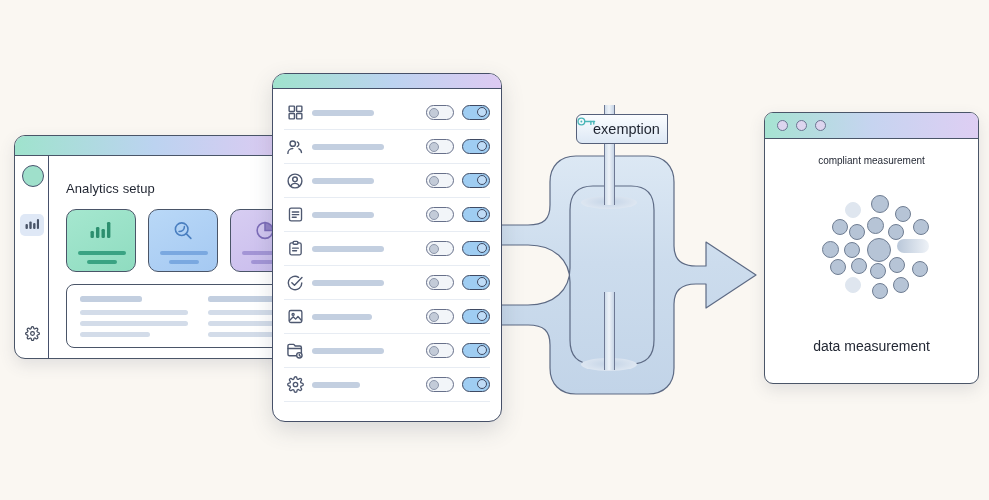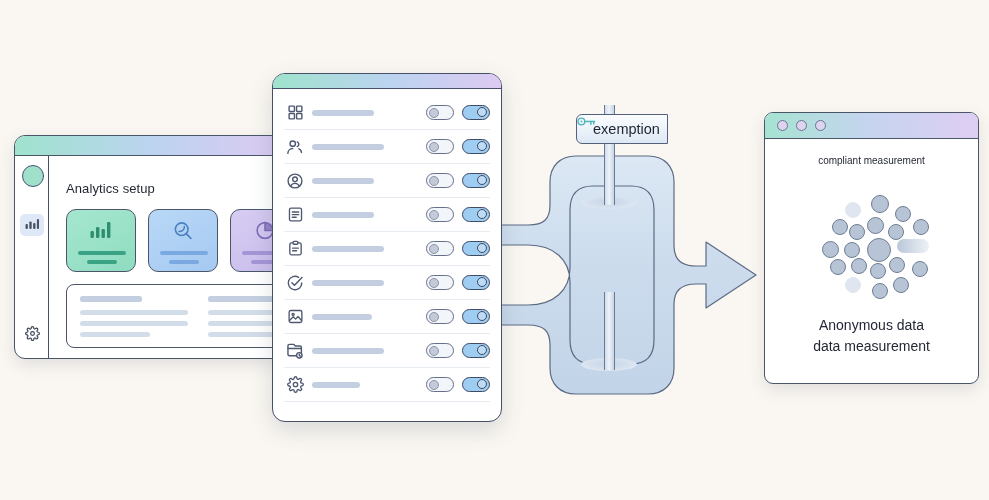--- a/index.html
+++ b/index.html
@@ -457,18 +457,17 @@
         <span class="cdot" style="left: 86px; top: 65px; width: 16px; height: 16px;"></span>
         <span class="cdot" style="left: 105px; top: 70px; width: 16px; height: 16px;"></span>
         <span class="cdot" style="left: 124px; top: 64px; width: 16px; height: 16px;"></span>
         <span class="cdot" style="left: 147px; top: 68px; width: 16px; height: 16px;"></span>
         <span class="cdot pale" style="left: 80px; top: 84px; width: 16px; height: 16px;"></span>
         <span class="cdot" style="left: 107px; top: 90px; width: 16px; height: 16px;"></span>
         <span class="cdot" style="left: 128px; top: 84px; width: 16px; height: 16px;"></span>
         <span class="cpill" style="left: 132px; top: 46px;"></span>
       </div>
     <div class="rp-foot">
-      <div>Anonymous data</div>
       <div>data measurement</div>
     </div>
   </div>
 
 </div>
 
 </body></html>

